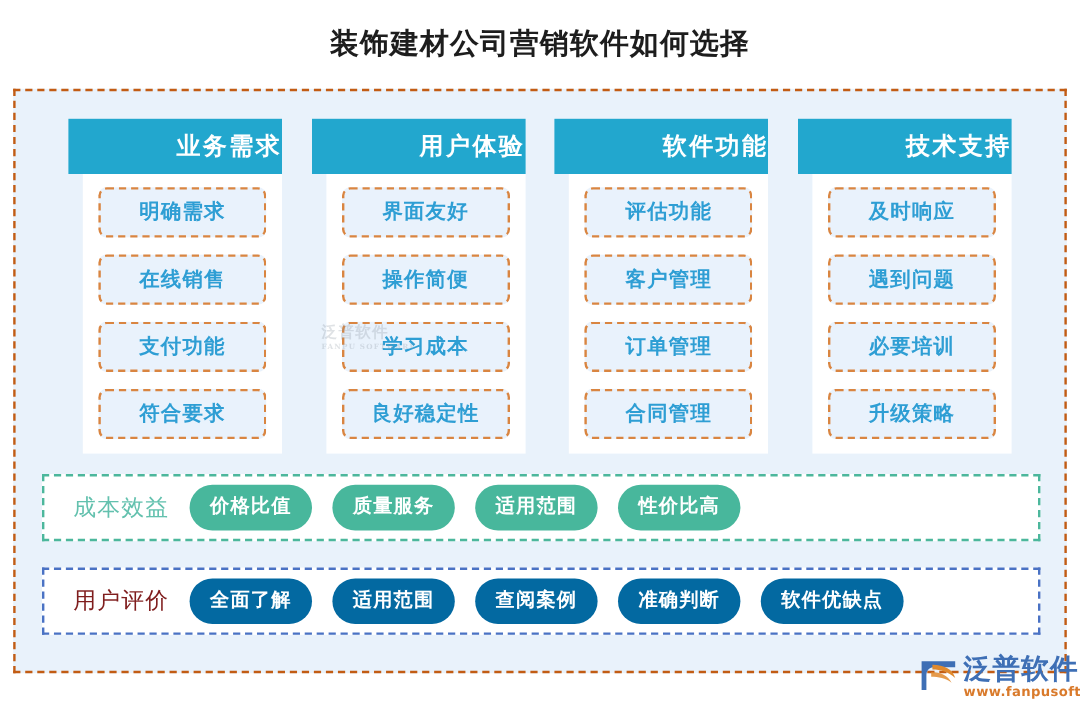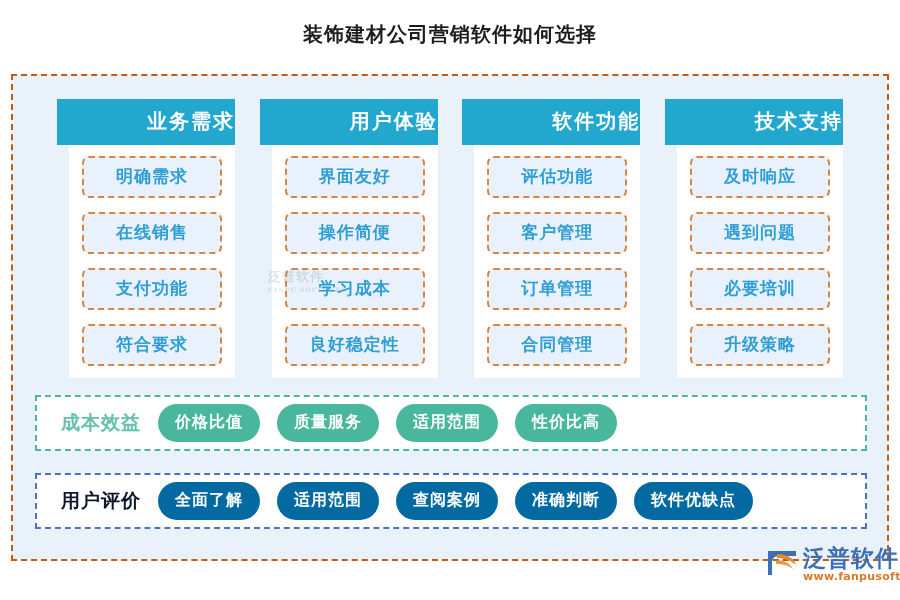--- a/index.html
+++ b/index.html
@@ -9,21 +9,21 @@
   body {
     width: 900px;
     height: 600px;
     background: #ffffff;
     font-family: "DejaVu Sans", "Liberation Sans", sans-serif;
     overflow: hidden;
     position: relative;
   }
   #page-title {
     text-align: center;
-    font-size: 20px;
+    font-size: 24px;
     font-weight: bold;
     color: #1d1d1d;
     letter-spacing: 1px;
     padding-top: 22px;
     line-height: 1.2;
     font-family: "DejaVu Serif", "Liberation Serif", serif;
   }
 
   
   #outer-frame {
@@ -106,27 +106,27 @@
     border: 2px dashed #4cb79c;
     background: #ffffff;
   }
   #row-review {
     top: 397px;
     border: 2px dashed #4a72c4;
     background: #ffffff;
   }
   .row-label {
     font-size: 19px;
-    font-weight: bold;
+    font-weight: normal;
     letter-spacing: 1px;
     white-space: nowrap;
     font-family: "DejaVu Serif", "Liberation Serif", serif;
   }
   #row-cost .row-label { color: #63c1ae; }
-  #row-review .row-label { color: #0f172a; }
+  #row-review .row-label { color: #7f1d1d; }
 
   .pill {
     border-radius: 20px;
     color: #ffffff;
     font-size: 16px;
     font-weight: bold;
     letter-spacing: 1px;
     padding: 8px 17px 9px 17px;
     white-space: nowrap;
     font-family: "DejaVu Serif", "Liberation Serif", serif;

